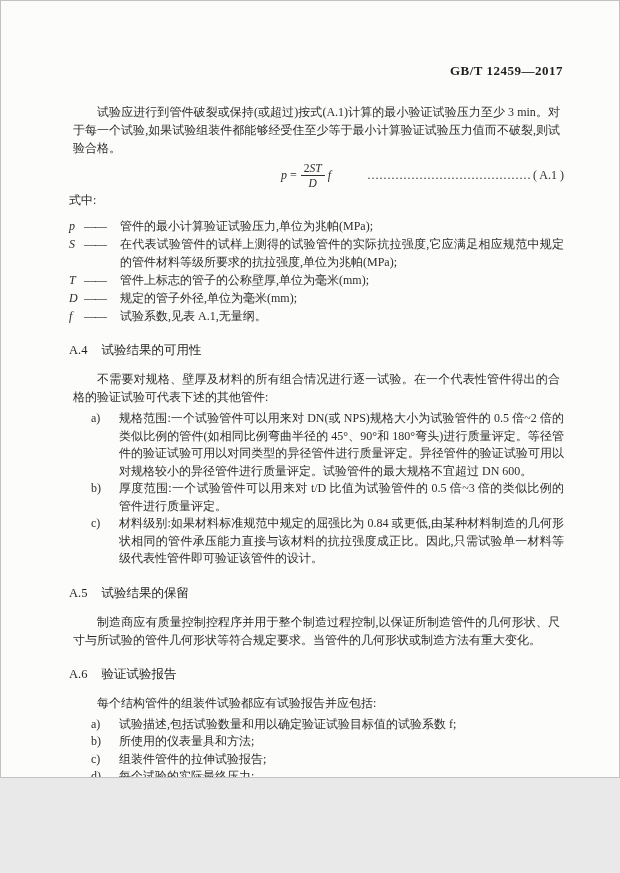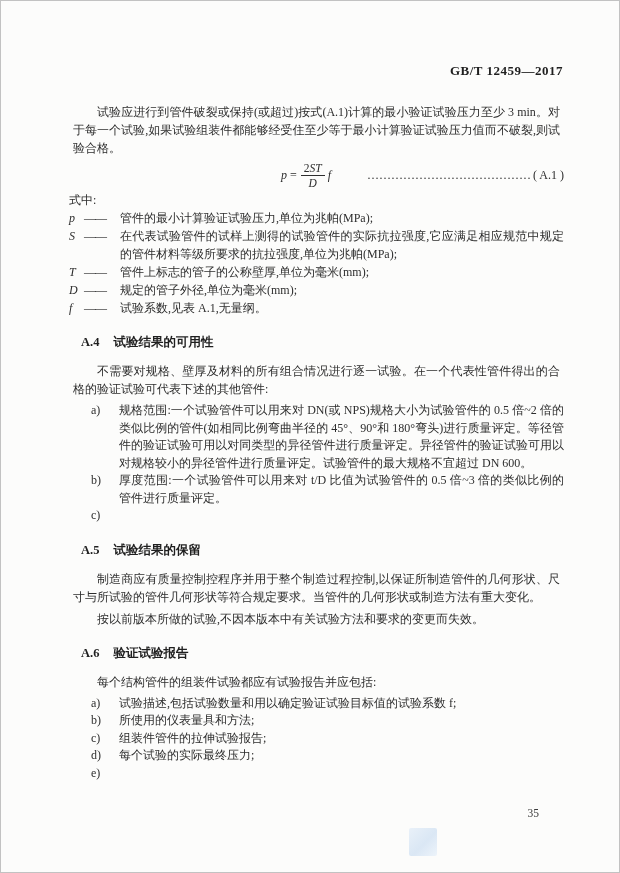--- a/index.html
+++ b/index.html
@@ -1,18 +1,18 @@
 <!DOCTYPE html>
 <html><head>
 <meta charset="utf-8">
 <style>
   html,body { margin:0; padding:0; background:#e9e9e9; }
   .page {
     position:relative;
-    width:620px; height:873px;
+    width:620px; height:778px;
     margin:0;
     background:#fcfcfb;
     border:1px solid #c2c2c2;
     box-sizing:border-box;
     font-family:"Liberation Serif","DejaVu Serif",serif;
     color:#2d2d2d;
     overflow:hidden;
   }
   .std-header {
     position:absolute; top:62px; right:56px;
@@ -35,29 +35,29 @@
   .formula { display:flex; align-items:center; flex:none; }
   .fvar { font-style:italic; }
   .f-eq { margin:0 3px; }
   .frac { display:inline-block; text-align:center; vertical-align:middle; margin:0 1px; }
   .frac .num { display:block; padding:0 3px 1px 3px; border-bottom:1px solid #2d2d2d; font-size:11.5px; line-height:12px;text-align:right; }
   .frac .den { display:block; padding-top:1px; font-size:11.5px; line-height:12px; }
   .f-factor { margin-left:2px; }
   .f-leader { flex:1 1 auto; overflow:hidden; white-space:nowrap; margin:0 2px 0 36px; letter-spacing:0; }
   .f-label { flex:none; }
   
-  .where { margin:2px 0 0 0; }
+  .where { margin:2px 0 8px 0; }
   .def-item { display:flex; }
   .def-symbol { flex:none; width:15px; font-style:italic; }
   .def-dash { flex:none; width:36px; letter-spacing:-1px; }
   .def-text { flex:1; text-align:justify; }
   
   .sec-heading {
-    display:flex; font-weight:bold; font-size:12.5px;
-    margin:16px 0 11px 12px; color:#1f1f1f;
+    display:flex; font-weight:normal; font-size:12.5px;
+    margin:16px 0 11px 0; color:#1f1f1f;
   }
   .sec-num { flex:none; margin-right:14px; }
   
   .list-item { display:flex; line-height:17.5px; }
   .li-marker { flex:none; margin-left:22px; width:28px; }
   .li-text { flex:1; text-align:justify; }
   .page-number {
     position:absolute; top:806px; right:80px;
     font-size:11.5px; color:#3a3a3a;margin-left:25px;
   }
@@ -135,30 +135,30 @@
       <div class="list-item">
         <span class="li-marker">a)</span>
         <span class="li-text">规格范围:一个试验管件可以用来对 DN(或 NPS)规格大小为试验管件的 0.5 倍~2 倍的类似比例的管件(如相同比例弯曲半径的 45°、90°和 180°弯头)进行质量评定。等径管件的验证试验可用以对同类型的异径管件进行质量评定。异径管件的验证试验可用以对规格较小的异径管件进行质量评定。试验管件的最大规格不宜超过 DN 600。</span>
       </div>
       <div class="list-item">
         <span class="li-marker">b)</span>
         <span class="li-text">厚度范围:一个试验管件可以用来对 t/D 比值为试验管件的 0.5 倍~3 倍的类似比例的管件进行质量评定。</span>
       </div>
       <div class="list-item">
         <span class="li-marker">c)</span>
+        <span class="li-text">材料级别:如果材料标准规范中规定的屈强比为 0.84 或更低,由某种材料制造的几何形状相同的管件承压能力直接与该材料的抗拉强度成正比。因此,只需试验单一材料等级代表性管件即可验证该管件的设计。</span>
       </div>
     </div>
 
     <div class="sec-heading">
       <span class="sec-num">A.5</span>
       <span>试验结果的保留</span>
     </div>
 
     <p class="para">制造商应有质量控制控程序并用于整个制造过程控制,以保证所制造管件的几何形状、尺寸与所试验的管件几何形状等符合规定要求。当管件的几何形状或制造方法有重大变化。</p>
-    <p class="para">按以前版本所做的试验,不因本版本中有关试验方法和要求的变更而失效。</p>
 
     <div class="sec-heading">
       <span class="sec-num">A.6</span>
       <span>验证试验报告</span>
     </div>
 
     <p class="para">每个结构管件的组装件试验都应有试验报告并应包括:</p>
 
     <div>
       <div class="list-item">

